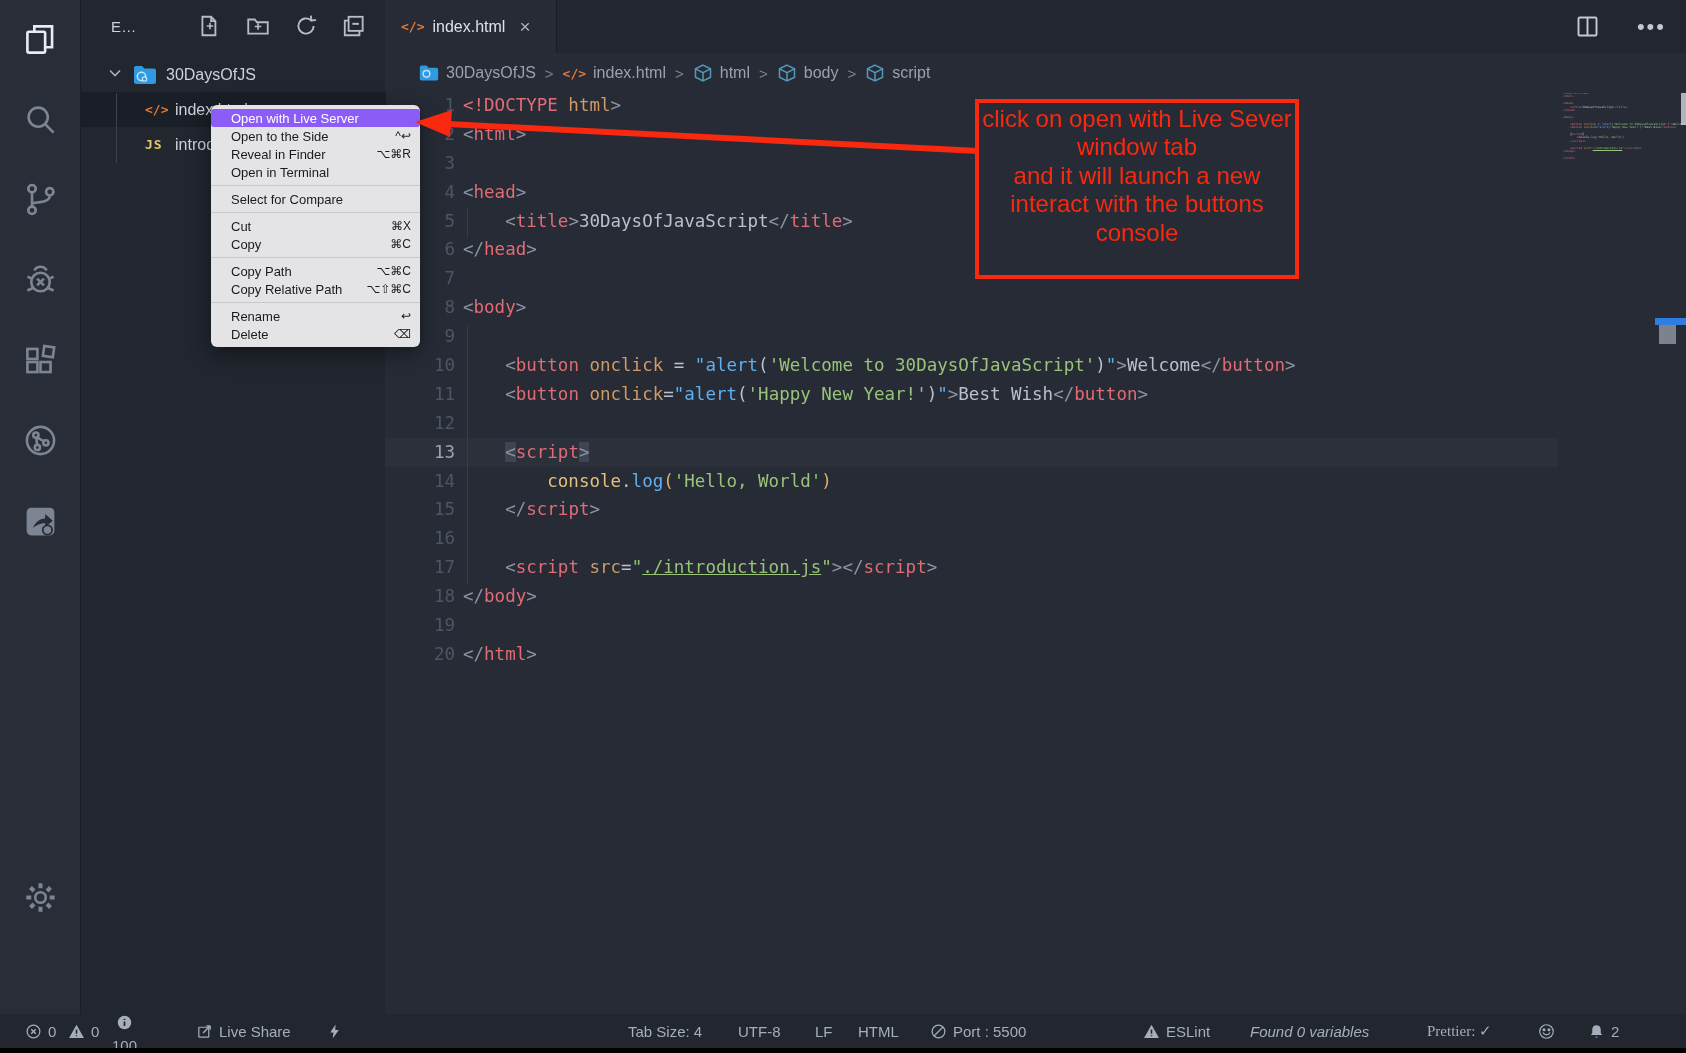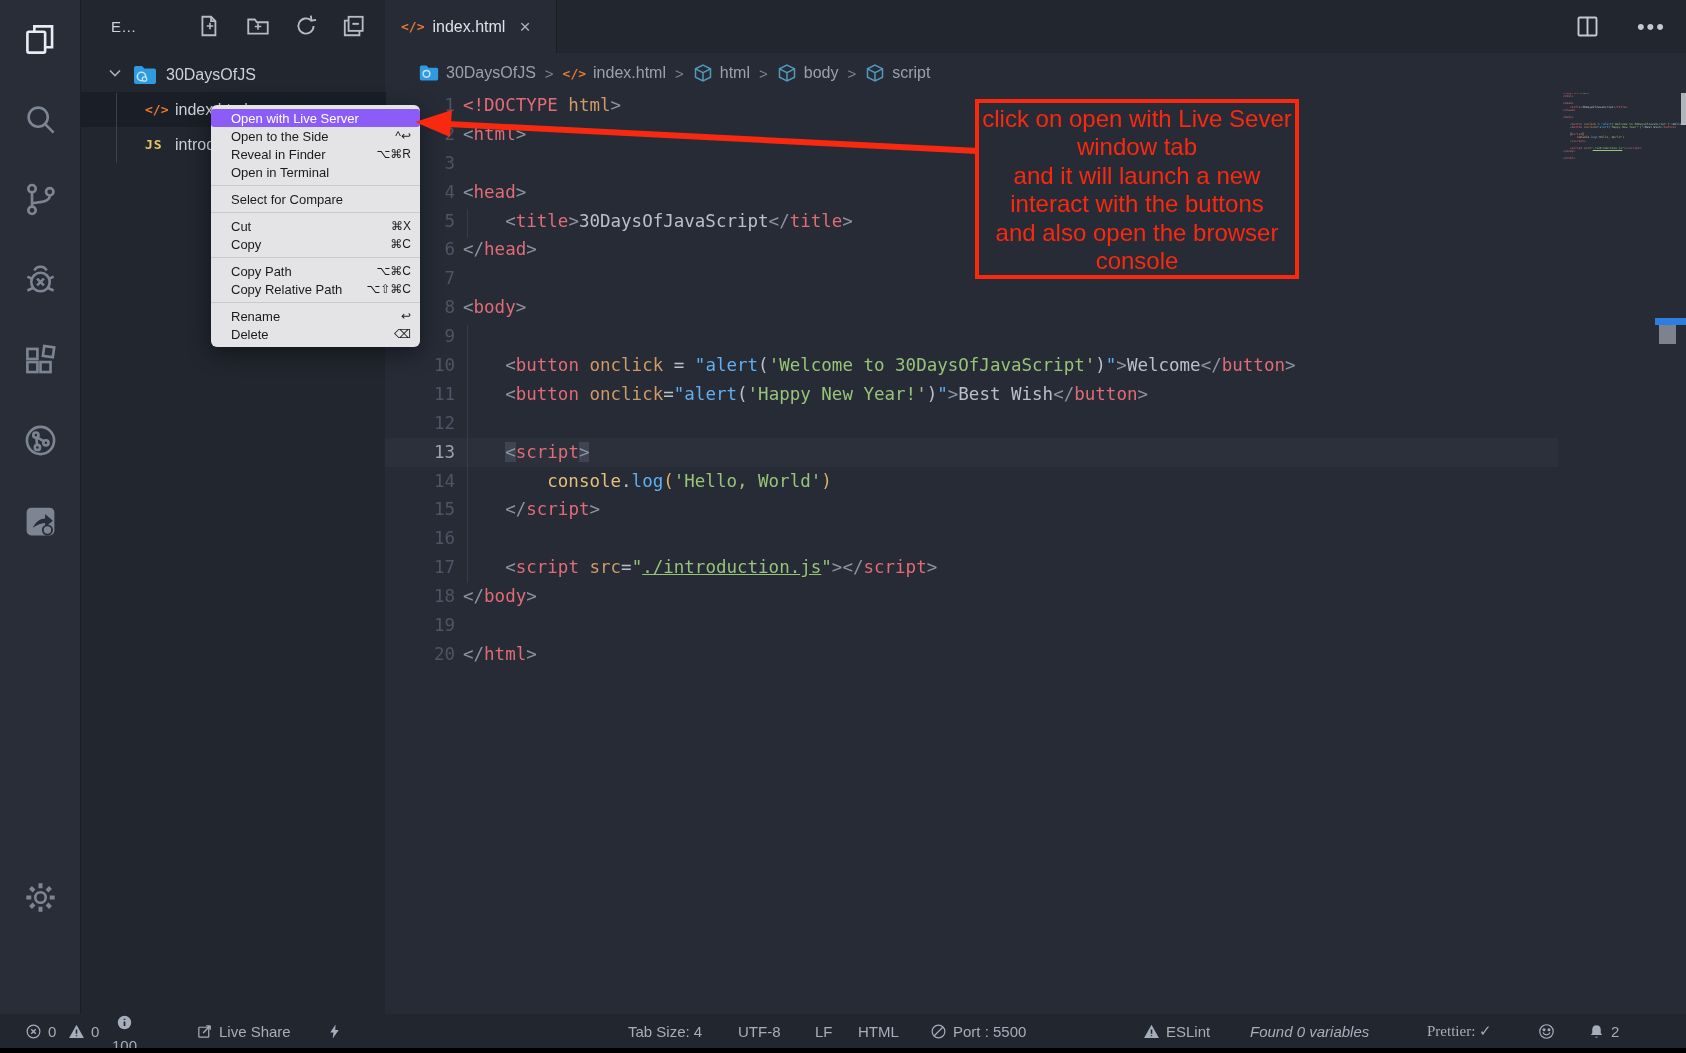--- a/index.html
+++ b/index.html
@@ -283,21 +283,20 @@
       <span>introduction.js</span>
     </div>
     <div class="indent-guide"></div>
   </div>
 
   <div class="note" id="note">
       <div>click on open with Live Sever</div>
       <div>window tab</div>
       <div>and it will launch a new</div>
       <div>interact with the buttons</div>
-      <div>and also open the browser</div>
       <div>console</div>
     </div>
 
   <svg class="arrow-svg">
     <line x1="978" y1="151" x2="448" y2="124" stroke="#f8290f" stroke-width="6"></line>
     <polygon points="415,122 452,110 450,137" fill="#f8290f"></polygon>
   </svg>
 
   <div class="ctxmenu" id="ctxmenu">
       <div class="mi hl">

